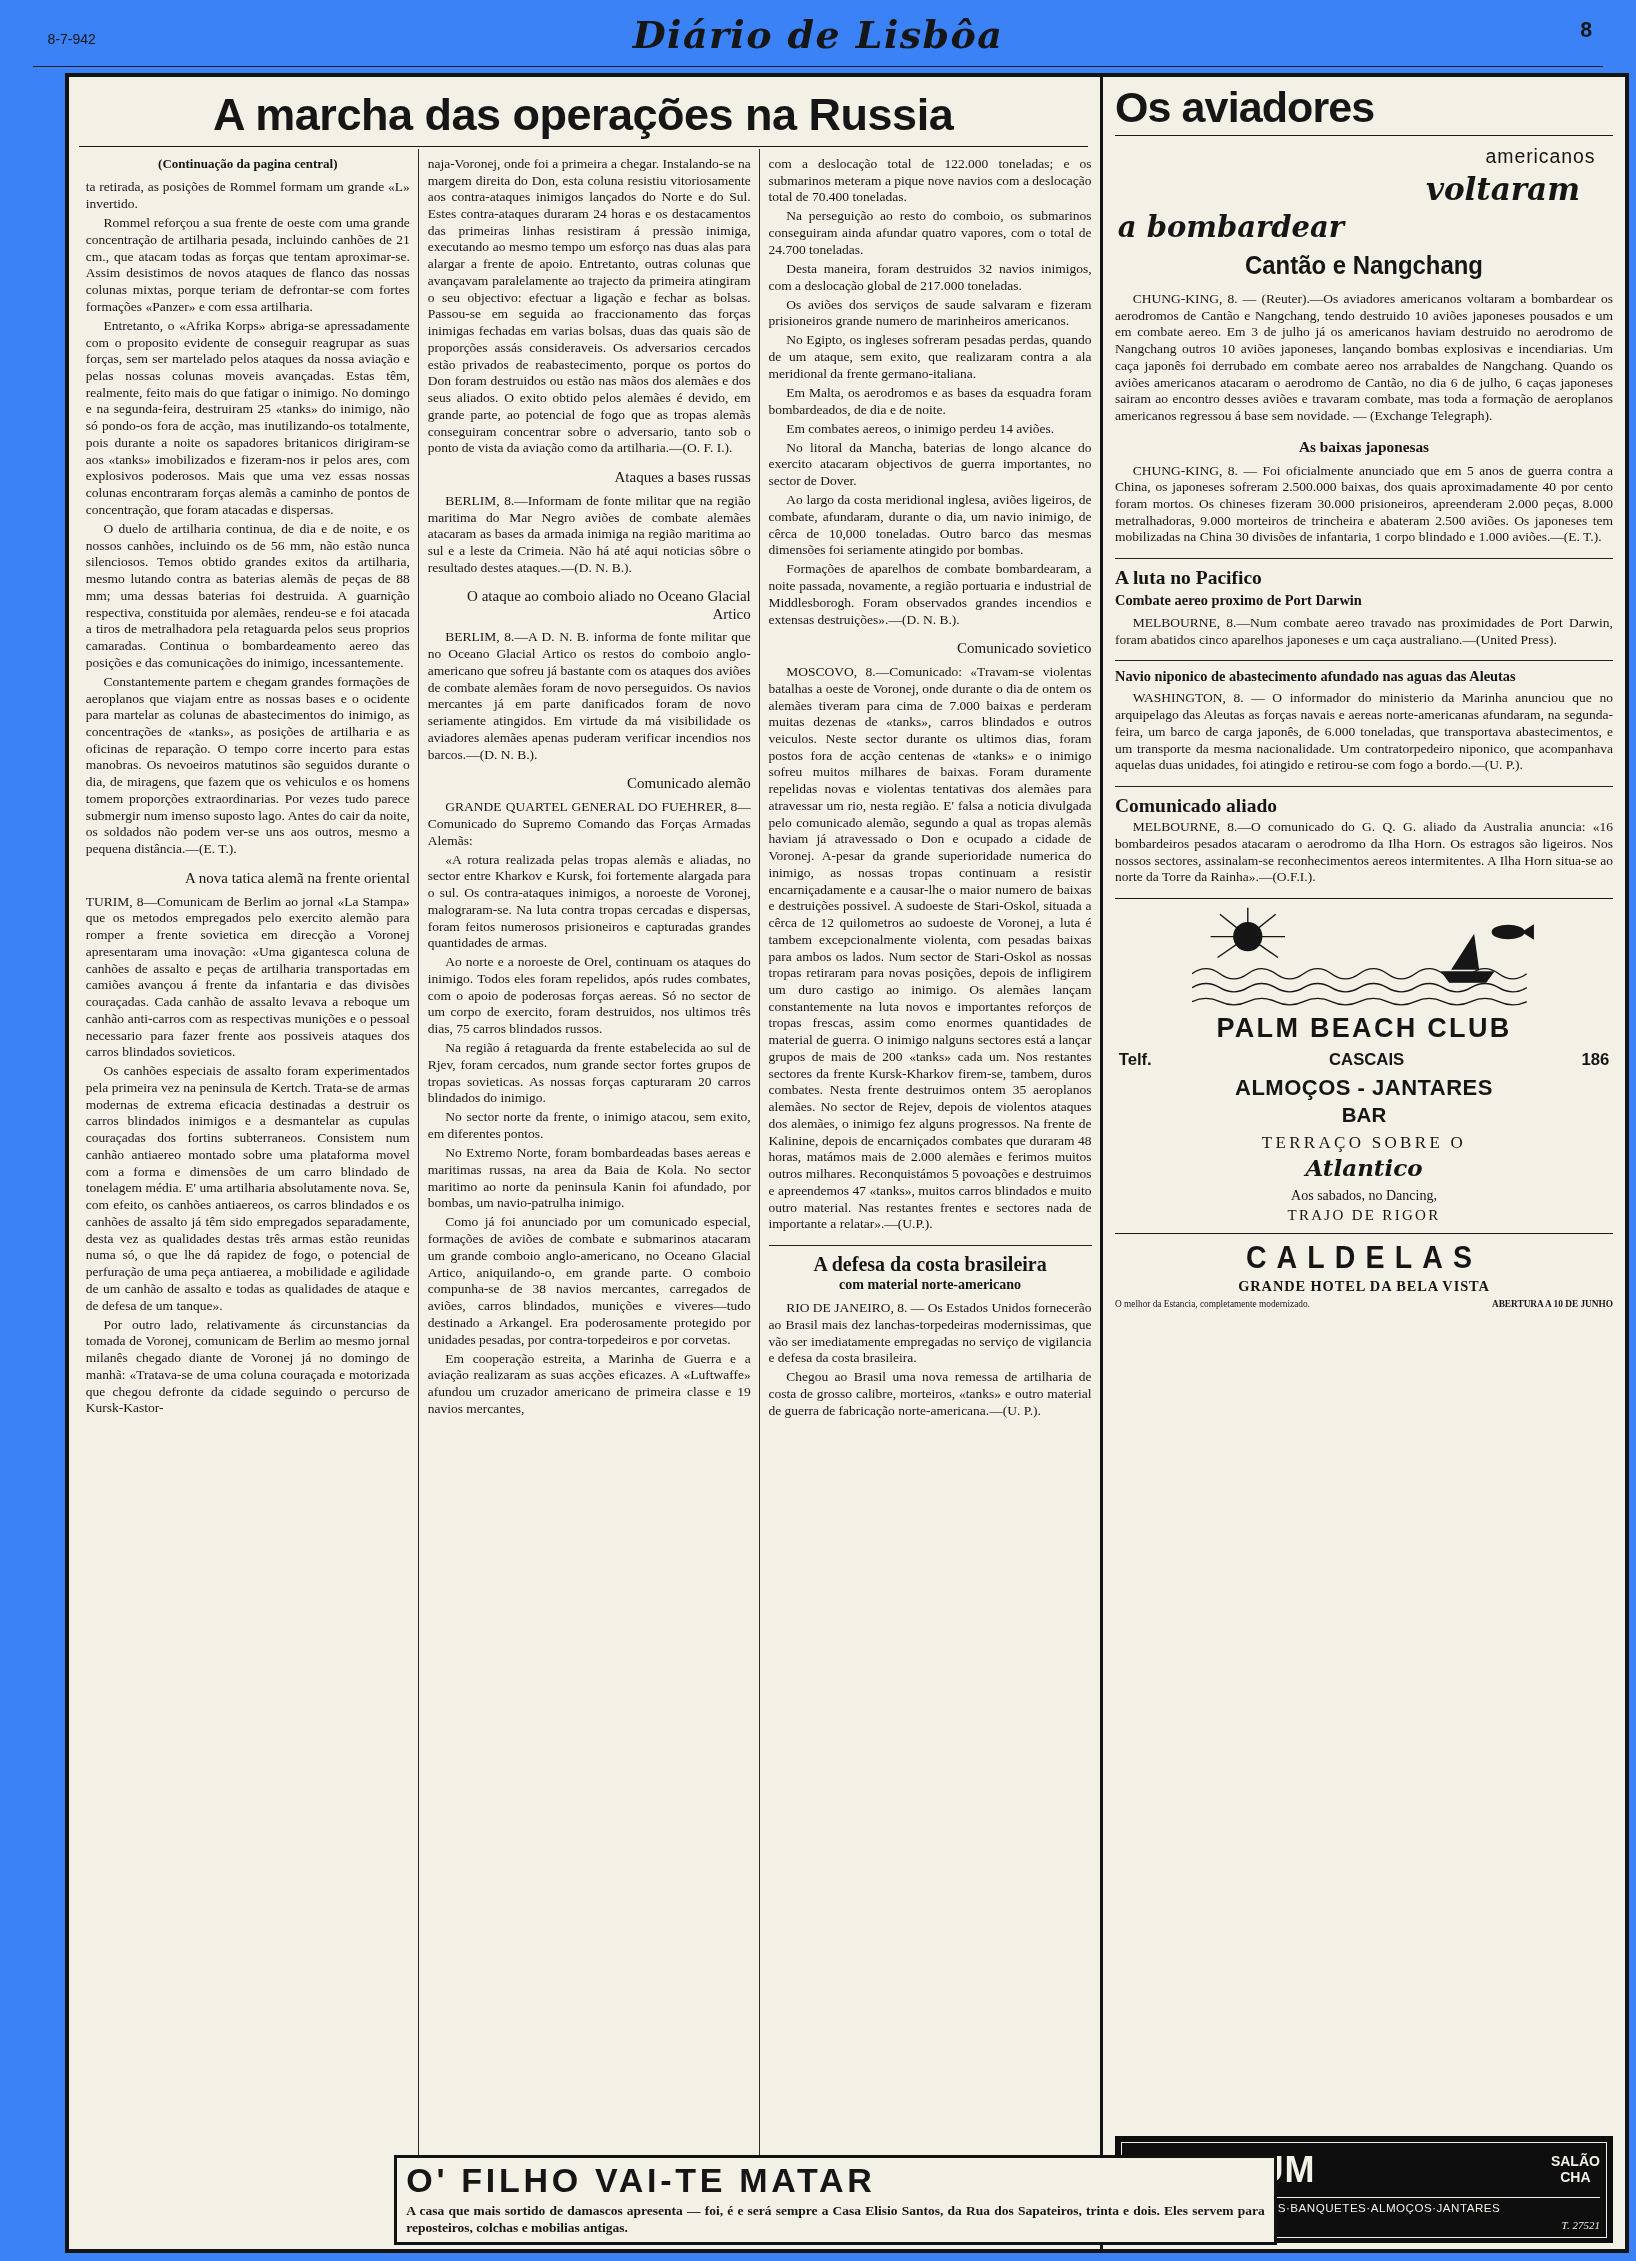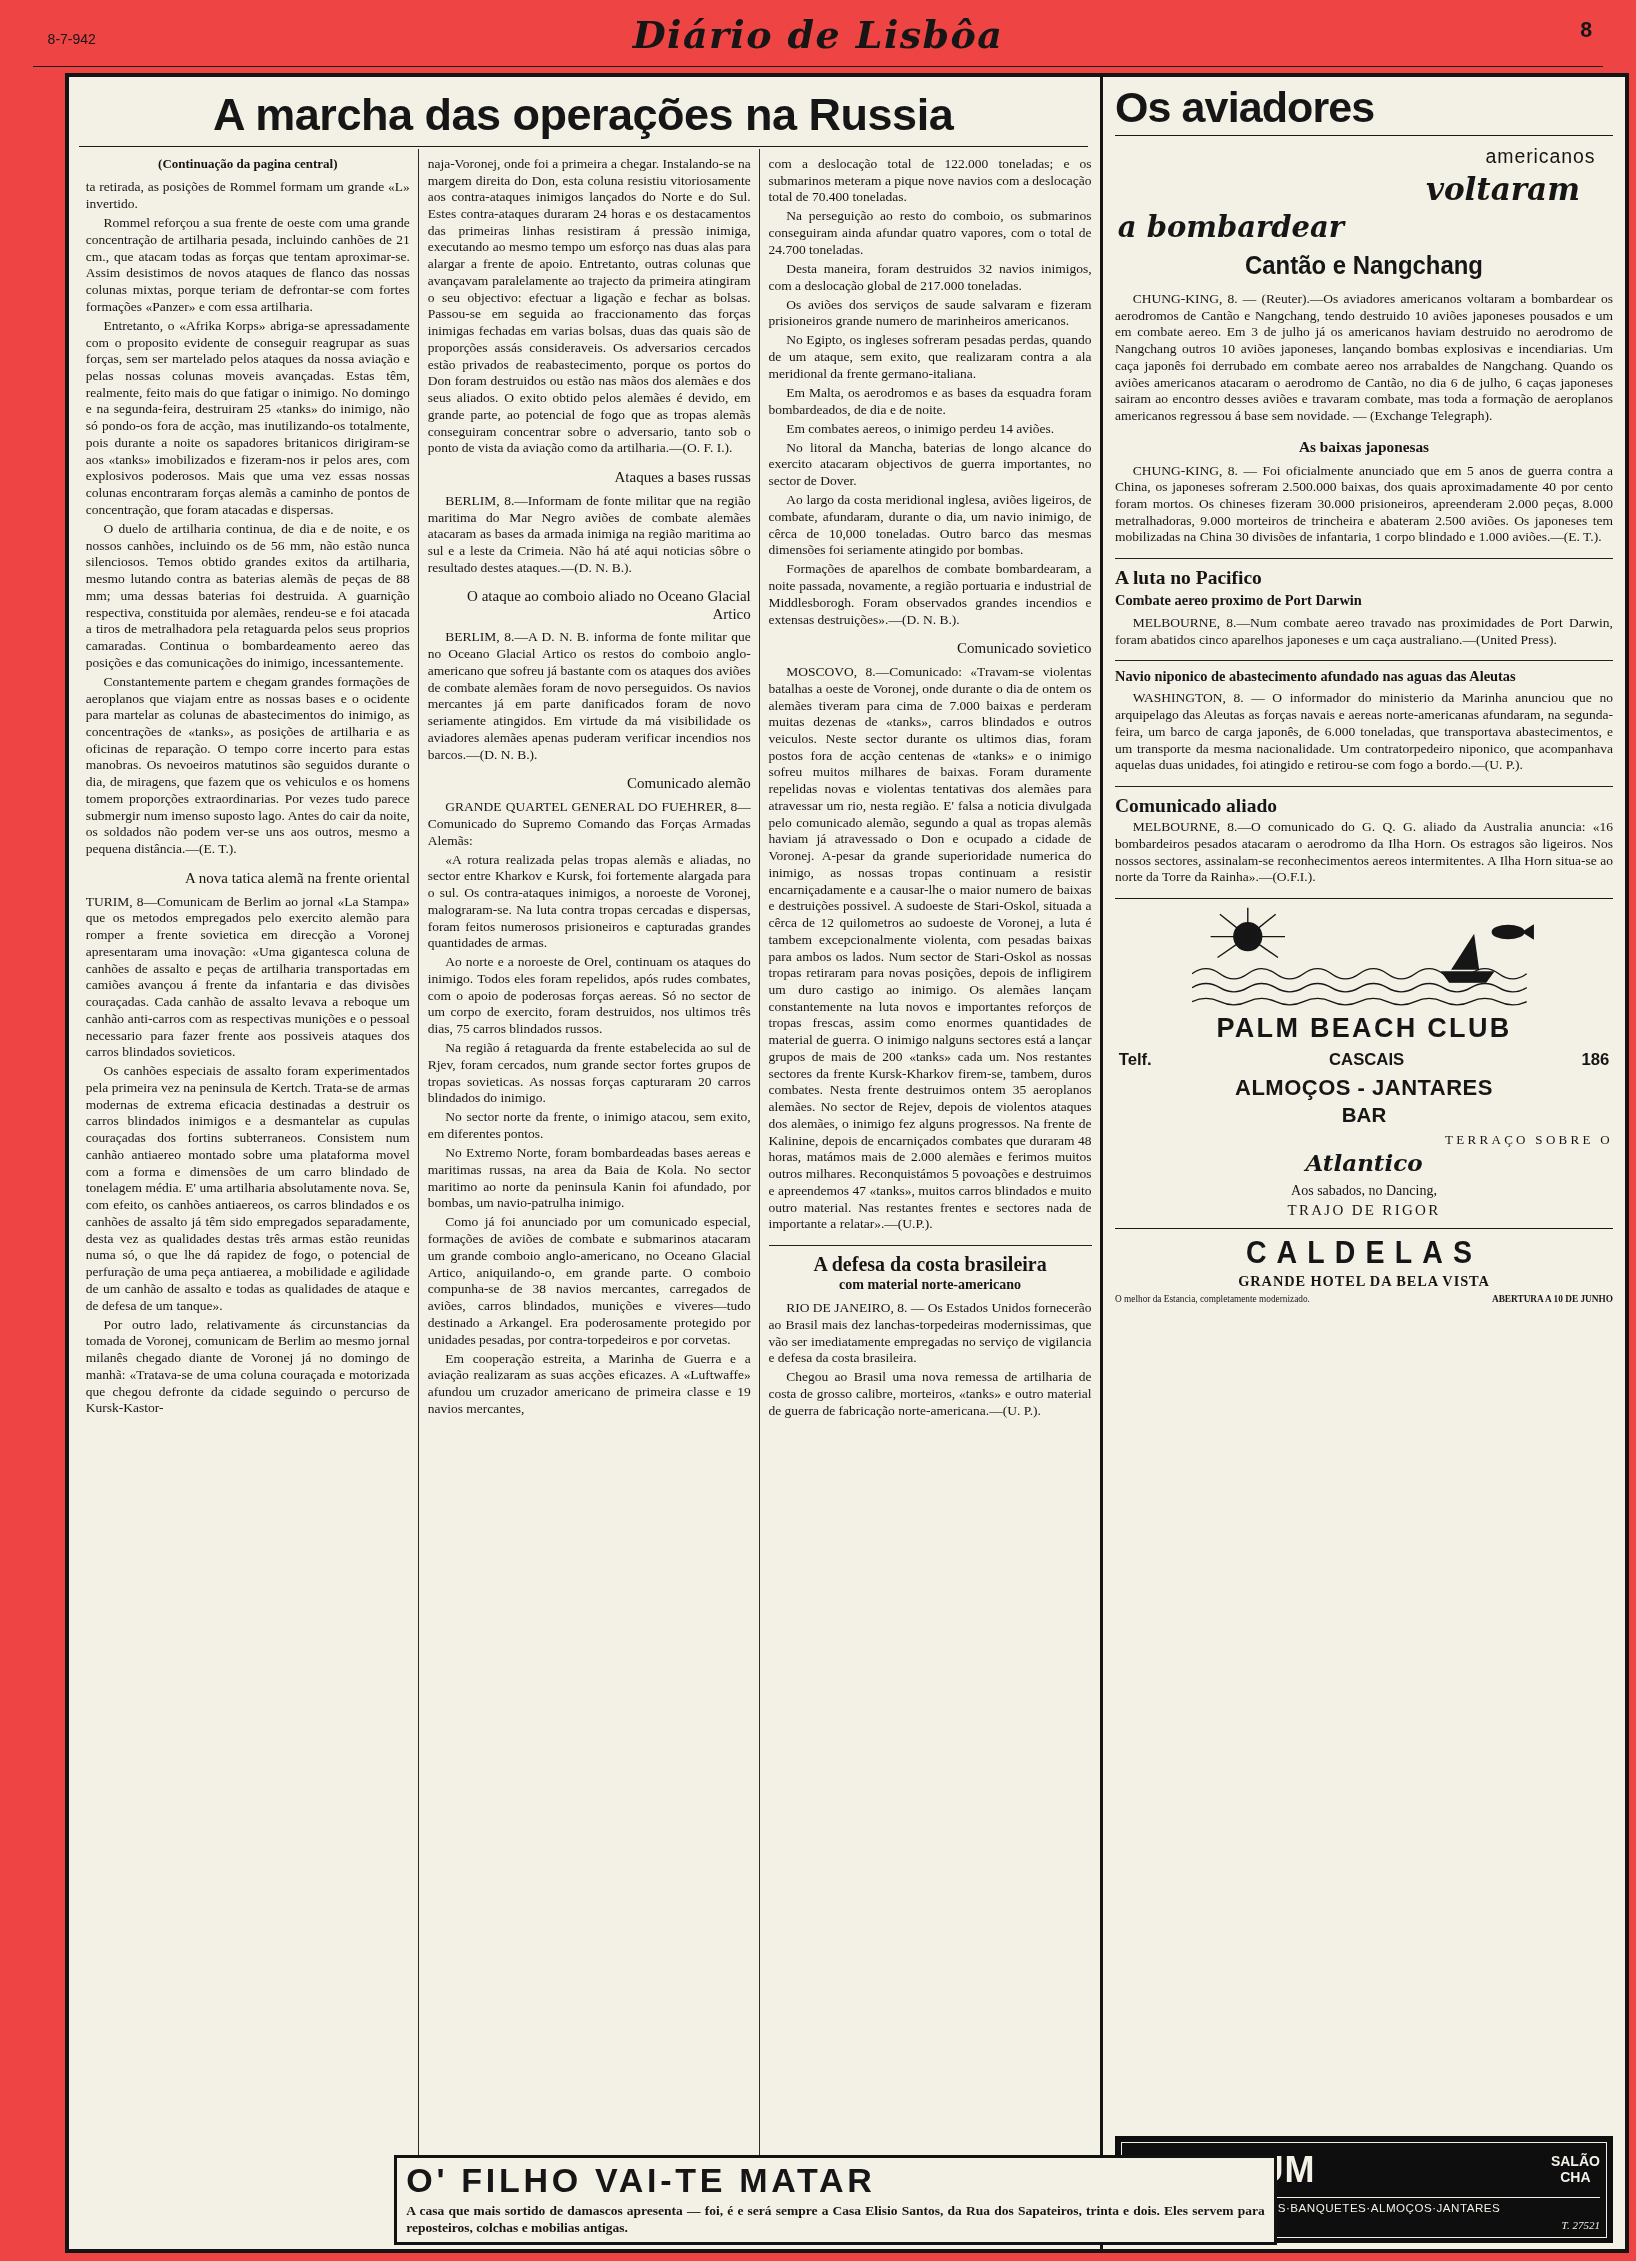--- a/index.html
+++ b/index.html
@@ -1,19 +1,19 @@
 <!DOCTYPE html>
 <html style="font-size:7.4px"><head>
 <meta charset="utf-8">
 <style>
   * { margin:0; padding:0; box-sizing:border-box; }
   html,body { background:#6b6b6b; }
   .page {
     position:relative; width:1636px; height:2261px;
-    background:#ef4444; color:#161616; overflow:hidden;
+    background:#3b82f6; color:#161616; overflow:hidden;
     font-family:"Liberation Serif", serif;
   }
   
   .page-header { position:absolute; top:9.3px; left:42px; right:42px; height:51px; }
   .edition-date { position:absolute; left:5.6px; top:22px; font-size:14px; font-family:"Liberation Sans",sans-serif; }
   .masthead {
     position:absolute; left:50%; transform:translateX(-50%); top:2.8px;
     font-family:"DejaVu Serif", serif; font-weight:bold; font-style:italic;
     font-size:38px; letter-spacing:1.4px; white-space:nowrap;
   }
@@ -63,21 +63,21 @@
   .r-h-left-lg { text-align:left; font-size:19.5px; font-weight:bold; margin:9.3px 0 0.9px; border-top:0.9px solid #222; padding-top:7.4px; }
   .r-h-left-md { text-align:left; font-size:14.4px; font-weight:bold; margin:0.9px 0 5.6px; line-height:1.2; }
   .r-h-left-md2 { text-align:left; font-size:14.4px; font-weight:bold; margin:9.3px 0 5.6px; line-height:1.2; border-top:0.9px solid #222; padding-top:6.5px; }
 
   
   .palm-beach { margin-top:9.3px; border-top:1.4px solid #1a1a1a; padding-top:5.6px; text-align:center; }
   .pb-name { font-family:"Liberation Sans",sans-serif; font-weight:bold; font-size:27px; letter-spacing:2.3px; margin-top:0.9px; white-space:nowrap; }
   .pb-phone { display:flex; justify-content:space-between; font-size:16.7px; font-weight:bold; margin:4.6px 3.7px 2.8px; font-family:"Liberation Sans",sans-serif;gap:16px; }
   .pb-line1 { font-family:"Liberation Sans",sans-serif; font-weight:bold; font-size:22px; letter-spacing:0.5px; margin-top:1.9px; white-space:nowrap; }
   .pb-bar { font-family:"Liberation Sans",sans-serif; font-weight:bold; font-size:20.5px; margin-top:0.9px; }
-  .pb-terraco { font-size:13px; letter-spacing:3.3px; margin-top:4.6px;text-align:right; }
+  .pb-terraco { font-size:17px; letter-spacing:3.3px; margin-top:4.6px; }
   .pb-atlantico { font-family:"DejaVu Serif",serif; font-weight:bold; font-style:italic; font-size:23px; margin-top:0.9px; }
   .pb-dancing { font-size:14px; margin-top:4.6px; }
   .pb-trajo { font-size:15px; letter-spacing:2.3px; margin-top:1.9px; }
 
   .caldelas { margin-top:8.4px; border-top:1.4px solid #1a1a1a; padding-top:4.6px; text-align:center; }
   .cal-name { font-family:"Liberation Sans",sans-serif; font-weight:bold; font-size:31px; letter-spacing:11px; white-space:nowrap; transform:scaleX(0.92); }
   .cal-sub { font-weight:bold; font-size:14.4px; letter-spacing:0.9px; margin-top:0.9px; white-space:nowrap; }
   .cal-note-row { display:flex; justify-content:space-between; gap:6.5px; font-size:9.3px; text-align:left; margin-top:2.8px; line-height:1.2; }
   .cal-open { font-weight:bold; white-space:nowrap; align-self:flex-end; }
 

